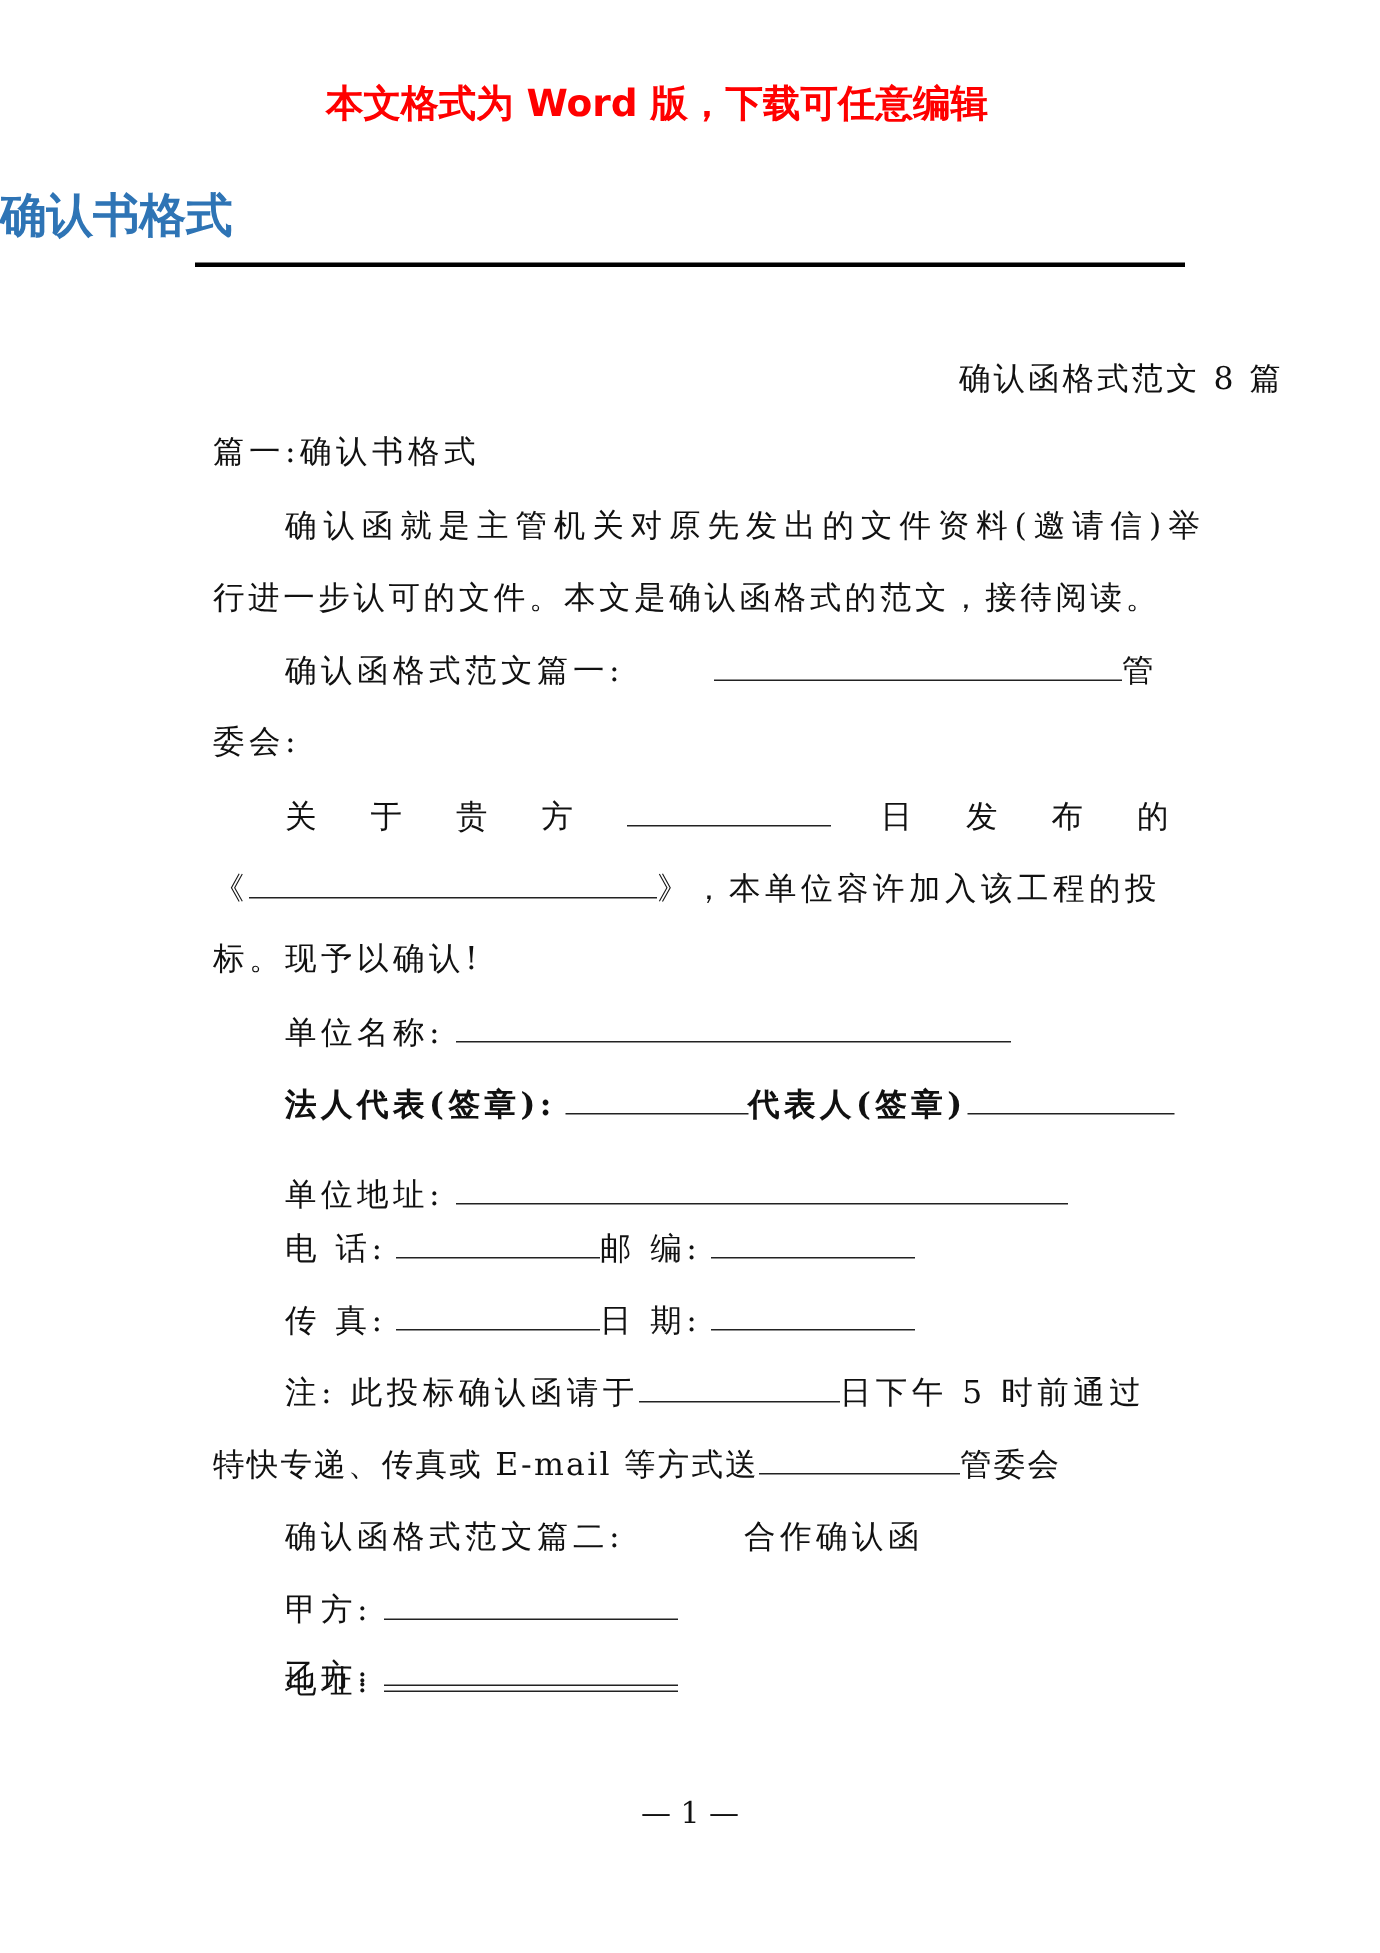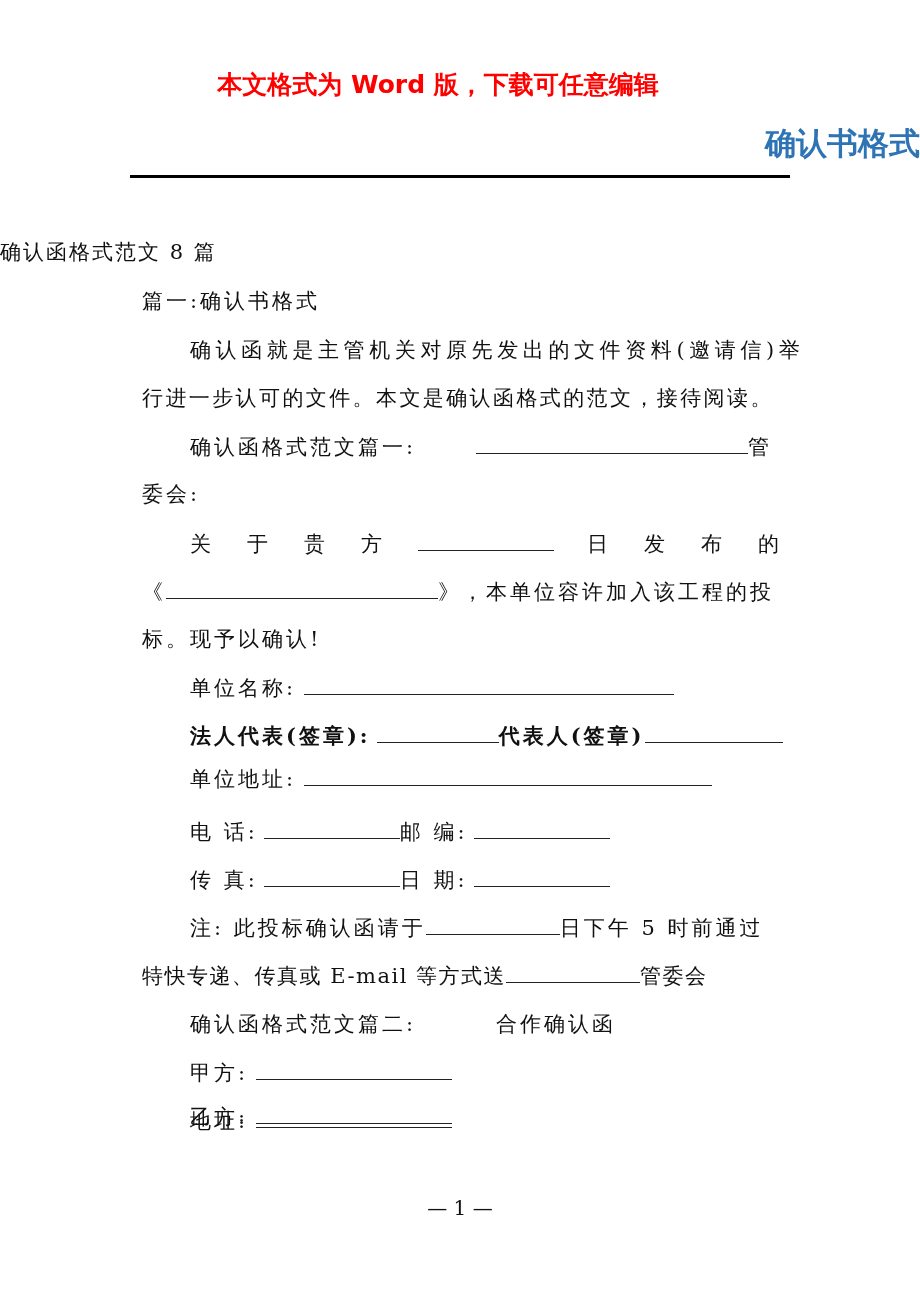--- a/index.html
+++ b/index.html
@@ -1,27 +1,27 @@
 <!DOCTYPE html>
 <html><head>
 <meta charset="utf-8">
 <style>
   html, body { margin: 0; padding: 0; background: #ffffff; }
   body { width: 920px; height: 1302px; position: relative; overflow: hidden;
          font-family: "DejaVu Serif", "Liberation Serif", serif; color: #111; }
-  .banner { position: absolute; top: 68px; left: 0; width: 876px; text-align: center;
+  .banner { position: absolute; top: 52px; left: 0; width: 876px; text-align: center;
             font-family: "DejaVu Sans", "Liberation Sans", sans-serif; font-weight: bold;
             font-size: 25px; color: #ff0000; letter-spacing: 0px; }
-  .doc-title { position: absolute; top: 123px; left: 0; width: 920px; text-align: right;
+  .doc-title { position: absolute; top: 123px; left: 0; width: 920px; text-align: left;
                font-family: "DejaVu Sans", "Liberation Sans", sans-serif; font-weight: bold;
                font-size: 31px; color: #2e74b5; }
   .rule { position: absolute; top: 175px; left: 130px; width: 660px; height: 3px; background: #000; }
   .line { position: absolute; left: 142px; width: 640px; font-size: 21px; line-height: 30px;
           white-space: nowrap; letter-spacing: 3px; }
-  .center { text-align: left; left: 0; width: 856px; letter-spacing: 2px; }
+  .center { text-align: right; left: 0; width: 856px; letter-spacing: 2px; }
   .indent { padding-left: 48px; box-sizing: border-box; }
   .blank { display: inline-block; border-bottom: 1.5px solid #222; height: 22px; vertical-align: baseline; }
   .justify { display: flex; justify-content: space-between; align-items: baseline; padding-left: 48px; box-sizing: border-box; }
   .page-num { position: absolute; top: 1196px; left: 0; width: 920px; text-align: center; font-size: 20px; }
 </style>
 </head>
 <body>
 
 <div class="banner">本文格式为 Word 版，下载可任意编辑</div>
 <div class="doc-title">确认书格式</div>
@@ -52,21 +52,21 @@
   <span>《</span><span class="blank" style="width:272px;"></span><span>》，本单位容许加入该工程的投</span>
 </div>
 <div class="line" style="top:624px;">标。现予以确认!</div>
 
 <div class="line indent" style="top:672px;">
   <span>单位名称:</span><span class="blank" style="width:370px;margin-left:8px;"></span>
 </div>
 <div class="line indent" style="top:720px;font-weight:bold;">
   <span>法人代表(签章):</span><span class="blank" style="width:122px;margin-left:6px;"></span><span>代表人(签章)</span><span class="blank" style="width:138px;"></span>
 </div>
-<div class="line indent" style="top:763px;">
+<div class="line indent" style="top:780px;">
   <span>单位地址:</span><span class="blank" style="width:408px;margin-left:8px;"></span>
 </div>
 <div class="line indent" style="top:816px;">
   <span>电  话:</span><span class="blank" style="width:136px;margin-left:6px;"></span><span>邮  编:</span><span class="blank" style="width:136px;margin-left:6px;"></span>
 </div>
 <div class="line indent" style="top:864px;">
   <span>传  真:</span><span class="blank" style="width:136px;margin-left:6px;"></span><span>日  期:</span><span class="blank" style="width:136px;margin-left:6px;"></span>
 </div>
 
 <div class="line indent" style="top:912px;">

